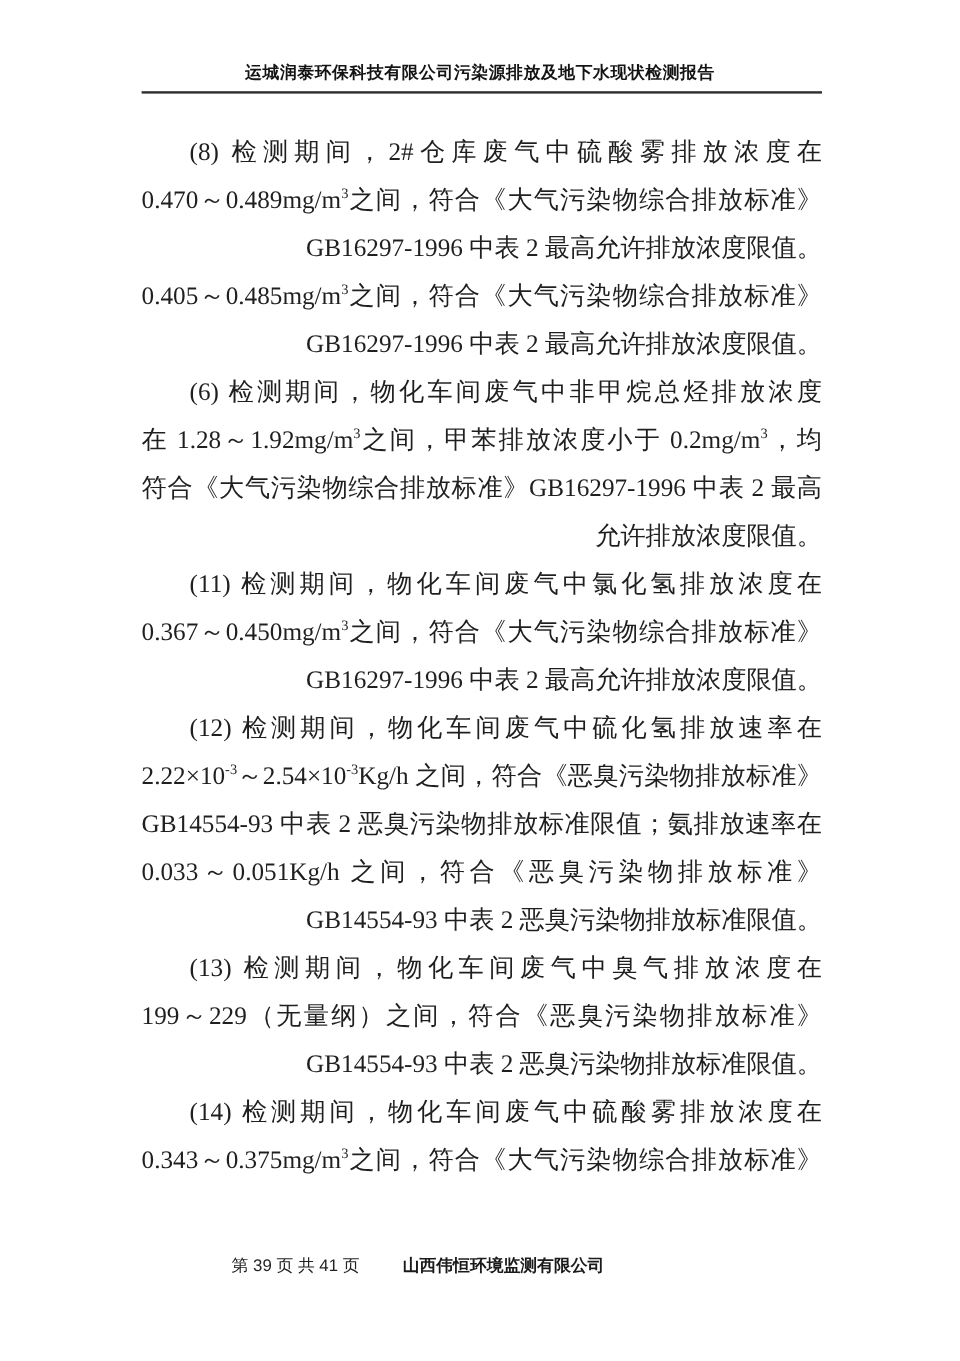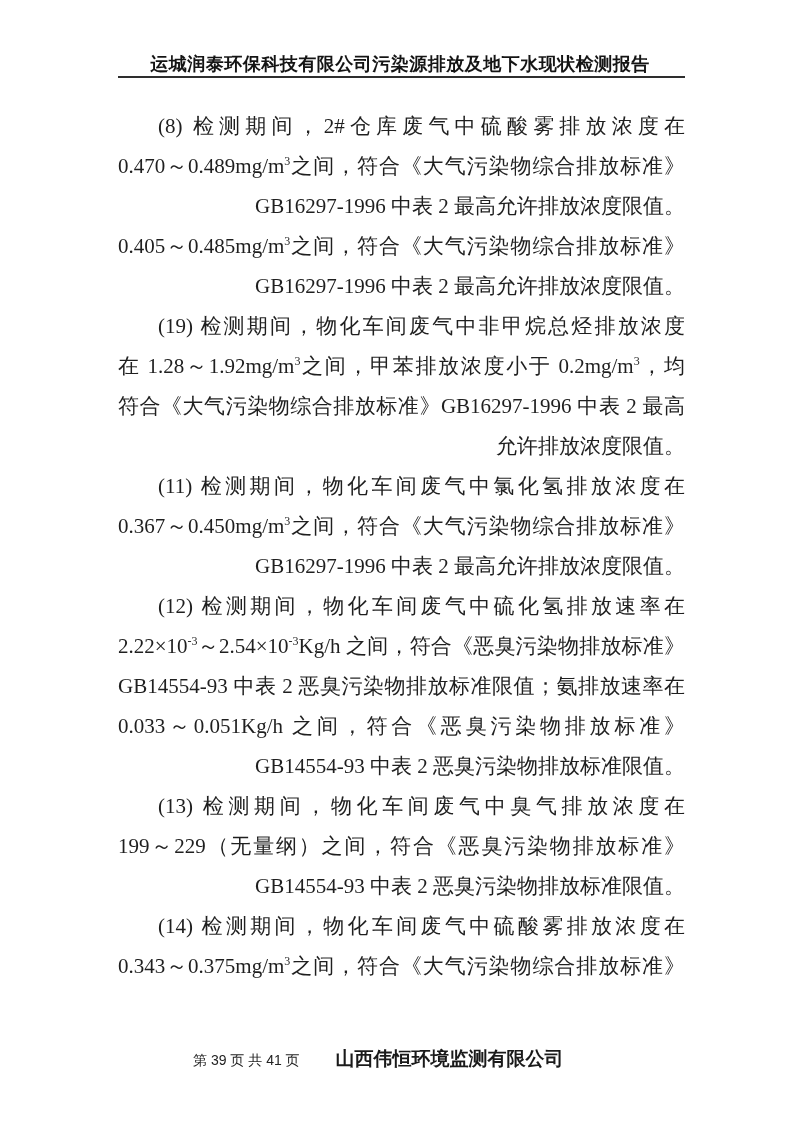--- a/index.html
+++ b/index.html
@@ -11,21 +11,21 @@
     font-family: "Liberation Serif", "DejaVu Serif", serif;
     color: #1b1b1b;
     overflow: hidden;
   }
   .header-title {
     position: absolute;
     top: 52px;
     left: 0;
     width: 800px;
     text-align: center;
-    font-size: 18px;
+    font-size: 14px;
     font-weight: bold;
     color: #141414;
     letter-spacing: 0.5px;
     font-family: Liberation Serif, serif;
   }
   .header-divider {
     position: absolute;
     top: 76px;
     left: 118px;
     width: 567px;
@@ -66,21 +66,21 @@
     align-items: baseline;
   }
   .footer .page-indicator {
     margin-left: 75px;
     font-size: 14px;
     color: #222222;
     font-family: Liberation Sans, sans-serif;
   }
   .footer .company {
     margin-left: 36px;
-    font-size: 19px;
+    font-size: 14px;
     font-weight: 600;
     color: #1a1a1a;
     font-family: "Liberation Sans", "DejaVu Sans", sans-serif;
   }
 </style>
 </head>
 <body>
 
 <div id="page">
   <div class="header-title">运城润泰环保科技有限公司污染源排放及地下水现状检测报告</div>
@@ -90,21 +90,21 @@
       <div class="para">
         <div class="line j ind">(8) 检测期间，2#仓库废气中硫酸雾排放浓度在</div>
         <div class="line j">0.470～0.489mg/m<sup>3</sup>之间，符合《大气污染物综合排放标准》</div>
         <div class="line">GB16297-1996 中表 2 最高允许排放浓度限值。</div>
       </div>
       <div class="para">
         <div class="line j">0.405～0.485mg/m<sup>3</sup>之间，符合《大气污染物综合排放标准》</div>
         <div class="line">GB16297-1996 中表 2 最高允许排放浓度限值。</div>
       </div>
       <div class="para">
-        <div class="line j ind">(19)  检测期间，物化车间废气中非甲烷总烃排放浓度</div>
+        <div class="line j ind">(6)  检测期间，物化车间废气中非甲烷总烃排放浓度</div>
         <div class="line j">在 1.28～1.92mg/m<sup>3</sup>之间，甲苯排放浓度小于 0.2mg/m<sup>3</sup>，均</div>
         <div class="line j">符合《大气污染物综合排放标准》GB16297-1996 中表 2 最高</div>
         <div class="line">允许排放浓度限值。</div>
       </div>
       <div class="para">
         <div class="line j ind">(11)  检测期间，物化车间废气中氯化氢排放浓度在</div>
         <div class="line j">0.367～0.450mg/m<sup>3</sup>之间，符合《大气污染物综合排放标准》</div>
         <div class="line">GB16297-1996 中表 2 最高允许排放浓度限值。</div>
       </div>
       <div class="para">

